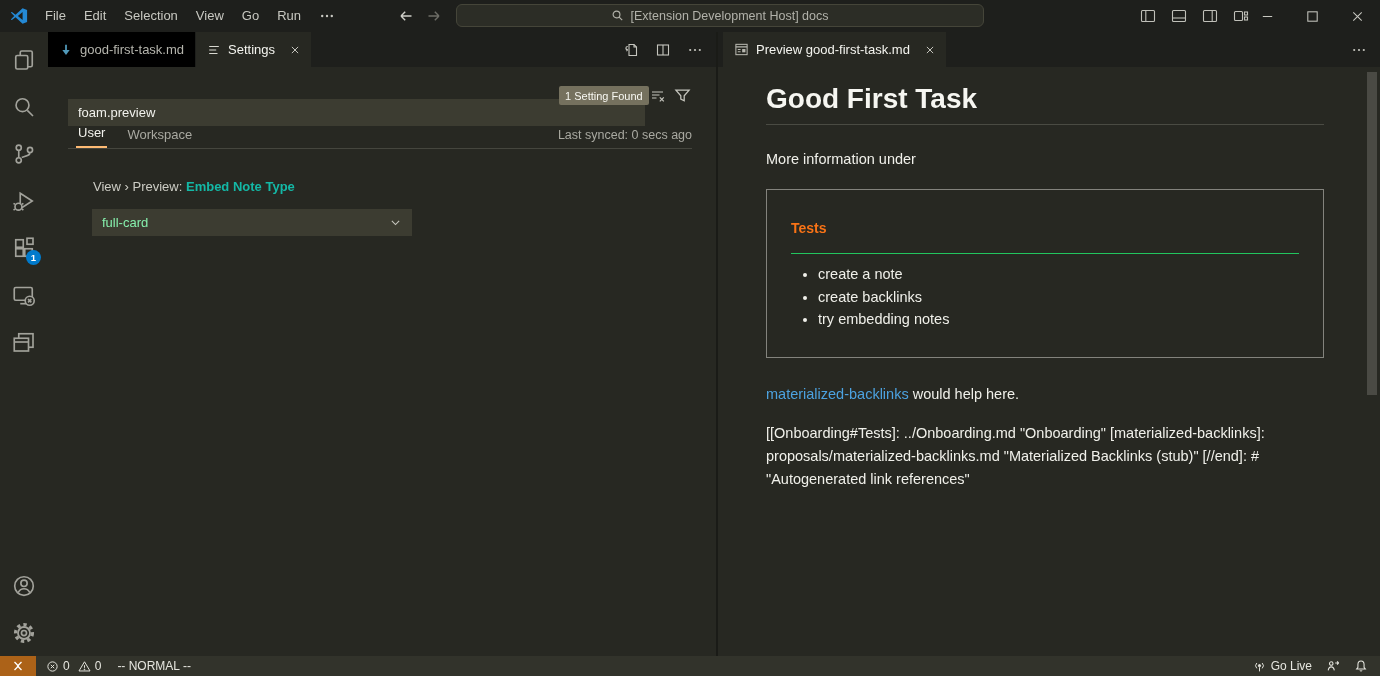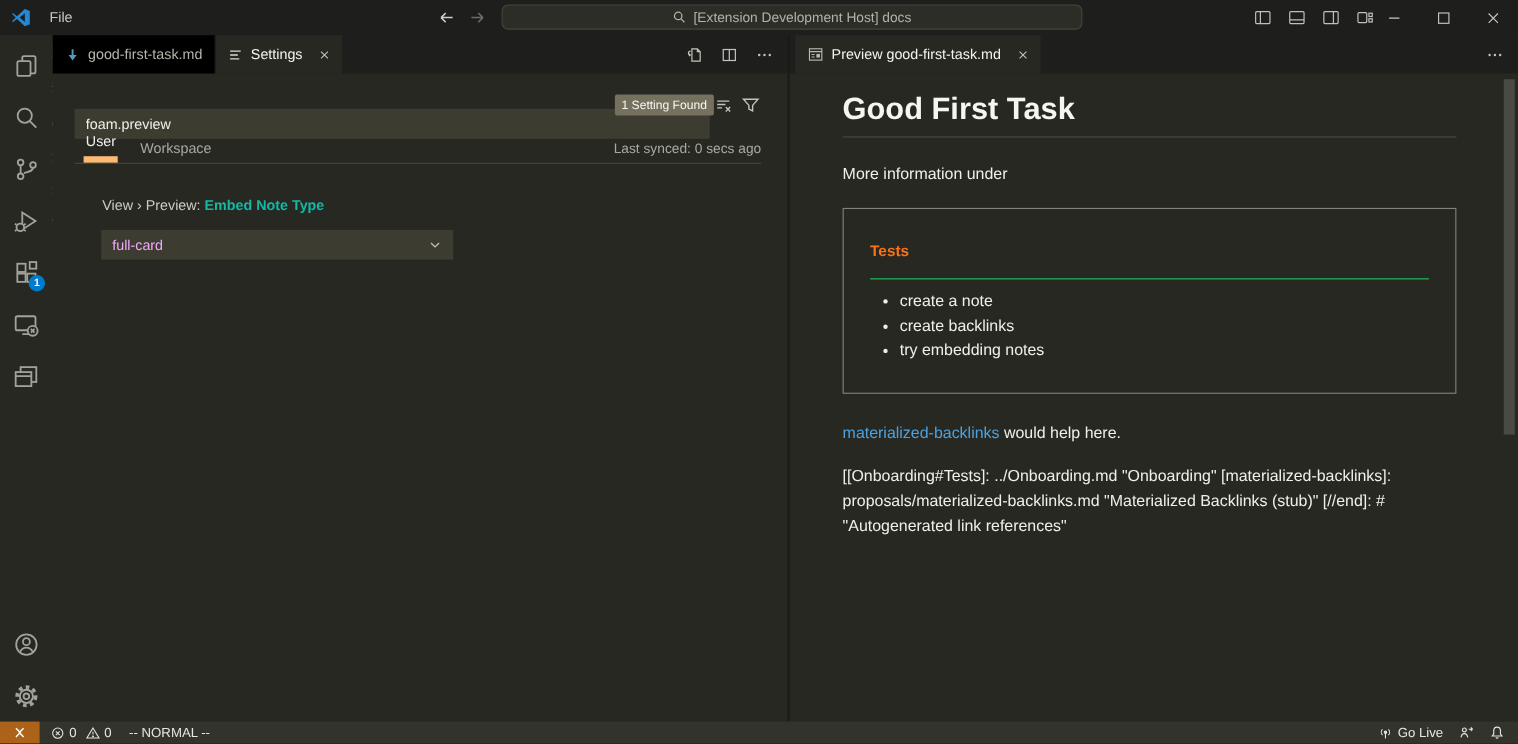--- a/index.html
+++ b/index.html
@@ -11,21 +11,21 @@
     position: relative;
   }
   svg { display: block; }
 
   
   .titlebar {
     position: absolute; top: 0; left: 0; right: 0; height: 32px;
     background: #1e1f1c; display: flex; align-items: center;
   }
   .vscode-logo { margin: 0 8px 0 10px; }
-  .menubar { display: flex; height: 32px; flex-direction: column; }
+  .menubar { display: flex; height: 32px; }
   .menu-item {
     font-size: 13px; color: #c8c8c1; line-height: 32px; padding: 0 9px;
     cursor: default;
   }
   .menu-more { display: flex; align-items: center; padding: 0 9px; color: #c8c8c1; }
   .nav-arrows { position: absolute; left: 398px; top: 0; height: 32px; display: flex; align-items: center; gap: 12px; }
   .command-center {
     position: absolute; left: 456px; top: 4px; width: 528px; height: 23px;
     background: #2c2d26; border: 1px solid #454539; border-radius: 6px;
     display: flex; align-items: center; justify-content: center; gap: 6px;
@@ -72,29 +72,29 @@
   .results-badge {
     position: absolute; left: 511px; top: 19px; height: 19px;
     background: #75715e; color: #f8f8f2; font-size: 11px; border-radius: 2px;
     display: flex; align-items: center; padding: 4px 6px;
   }
   .icon-clear-filter { position: absolute; left: 602px; top: 21px; color: #c5c5bd; }
   .icon-funnel { position: absolute; left: 626px; top: 20px; color: #c5c5bd; }
   .scope-row { position: absolute; left: 20px; right: 24px; top: 57px; height: 24px; display: flex; align-items: flex-end; font-size: 13px; }
   .scope-tab { padding: 0 2px 6px; margin-left: 8px; color: #a9a9a1; }
   .scope-tab + .scope-tab { margin-left: 18px; }
-  .scope-tab.active { color: #f2f2ed; border-bottom: 6px solid #fdba74; }
+  .scope-tab.active { color: #f2f2ed; border-bottom: 2px solid #fdba74; }
   .last-synced { margin-left: auto; color: #a9a9a1; font-size: 12.5px; padding-bottom: 6px; }
   .scope-sep { position: absolute; left: 20px; right: 24px; top: 81px; border-top: 1px solid #45463e; }
   .setting-title { position: absolute; left: 45px; top: 112px; font-size: 13px; color: #ccccc4; }
   .setting-title b { color: #14b8a6; font-weight: 700; }
   .setting-dropdown {
     position: absolute; left: 44px; top: 142px; width: 320px; height: 27px;
     background: #3c3c31; display: flex; align-items: center;
-    font-size: 13px; color: #f0abfc; padding: 0 10px;
+    font-size: 13px; color: #86efac; padding: 0 10px;
   }
   .setting-dropdown .chev { margin-left: auto; color: #c5c5bd; }
 
   
   .preview { position: absolute; top: 35px; left: 0; right: 0; bottom: 0; background: #272822; }
   .preview-content { position: absolute; left: 48px; top: 0; width: 558px; }
   .md-h1 { margin-top: 16px; font-size: 28px; line-height: 32px; font-weight: 600; color: #f6f6f1; padding-bottom: 9px; border-bottom: 1px solid #4a4b43; }
   .md-p { font-size: 14.5px; line-height: 21px; color: #f0f0ea; }
   .md-p1 { margin-top: 14px; }
   .md-p2 { margin-top: 24px; }

